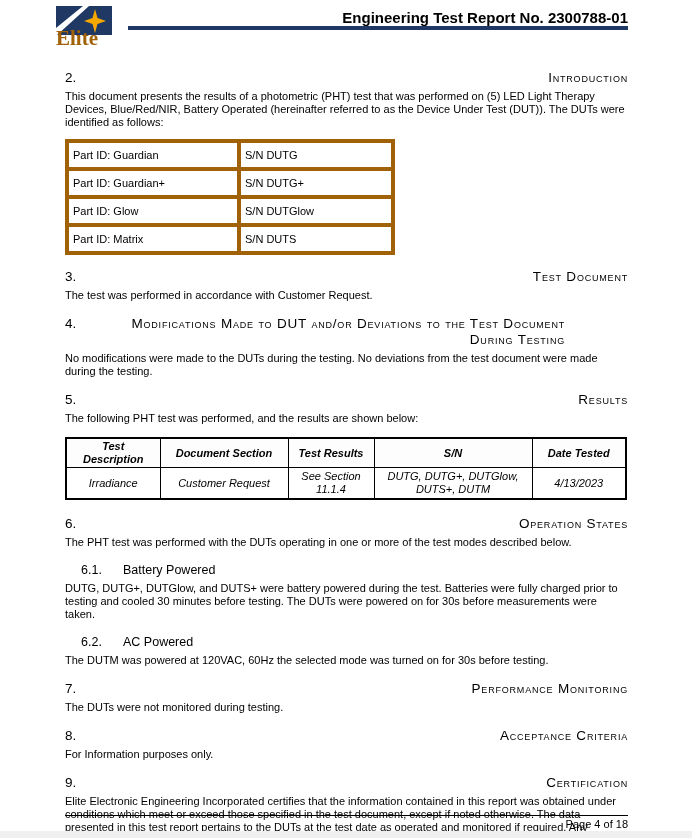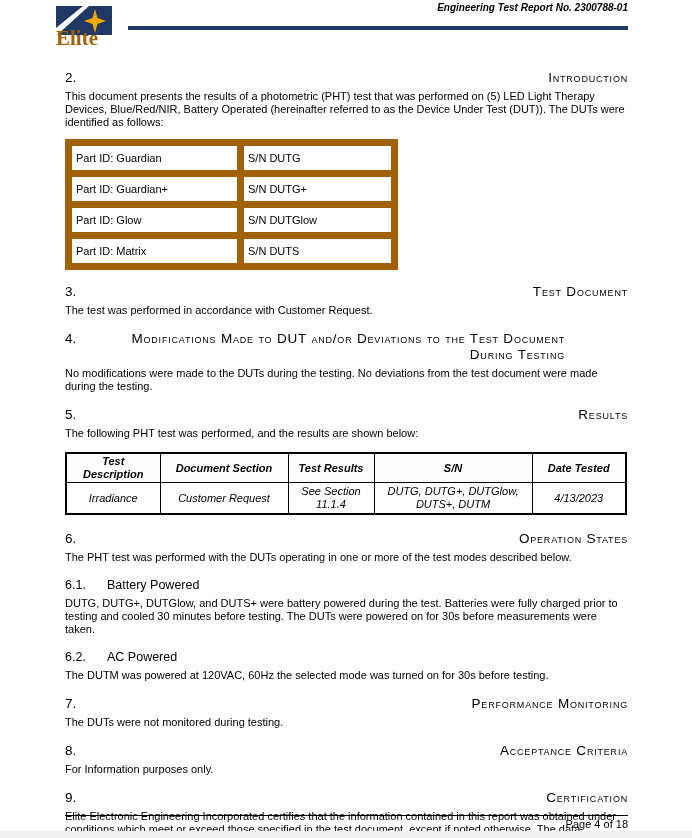--- a/index.html
+++ b/index.html
@@ -16,22 +16,22 @@
   
   .header { position:relative; height:56px; }
   .logo { position:absolute; left:56px; top:6px; width:60px; }
   .brand-text {
     font-family:"Liberation Serif", serif;
     font-size:21px; font-weight:bold;
     color:#a16207; letter-spacing:0px;
     margin-top:-12px; display:block; line-height:20px;
   }
   .report-title {
-    position:absolute; right:64px; top:2px;
-    font-size:10px; font-weight:bold; color:#000;font-style:italic;
+    position:absolute; right:64px; top:9px;
+    font-size:15px; font-weight:bold; color:#000;
   }
   .header-rule {
     position:absolute; left:128px; right:64px; top:26px;
     height:4px; background:#1f3864;
   }
 
   
   .content { padding:10px 64px 0 65px; }
 
   .h2 {
@@ -42,38 +42,38 @@
     margin:14px 0 4px 0;
   }
   .h2.first { margin-top:4px; }
   .h2 .h-num { width:22px; flex:0 0 22px; letter-spacing:0; }
   .h2 .h-title { flex:1;text-align:right; }
   .h2.wrap .h-title { max-width:478px; }
 
   .h3 {
     display:flex;
     font-size:12.5px; line-height:15px;
-    margin:14px 0 4px 0;
+    margin:14px 0 4px 16px;
   }
   .h3 .h-num { width:42px; flex:0 0 42px; }
 
   .body-para {
     font-size:11px; line-height:13px;
     margin:0 0 10px 0;
   }
 
   
   table { border-collapse:collapse; }
   .dut-table {
     width:326px; margin:0 0 10px 0;
     border:2px solid #000;
     table-layout:fixed;
   }
   .dut-table td {
-    border:7px solid #a16207;
+    border:4px solid #a16207;
     font-size:11px; line-height:12px;
     padding:6px 4px;
     height:12px;
     white-space:nowrap; overflow:hidden;
   }
   .dut-table col.c1 { width:172px; }
   .dut-table col.c2 { width:154px; }
 
   
   .summary-table {

